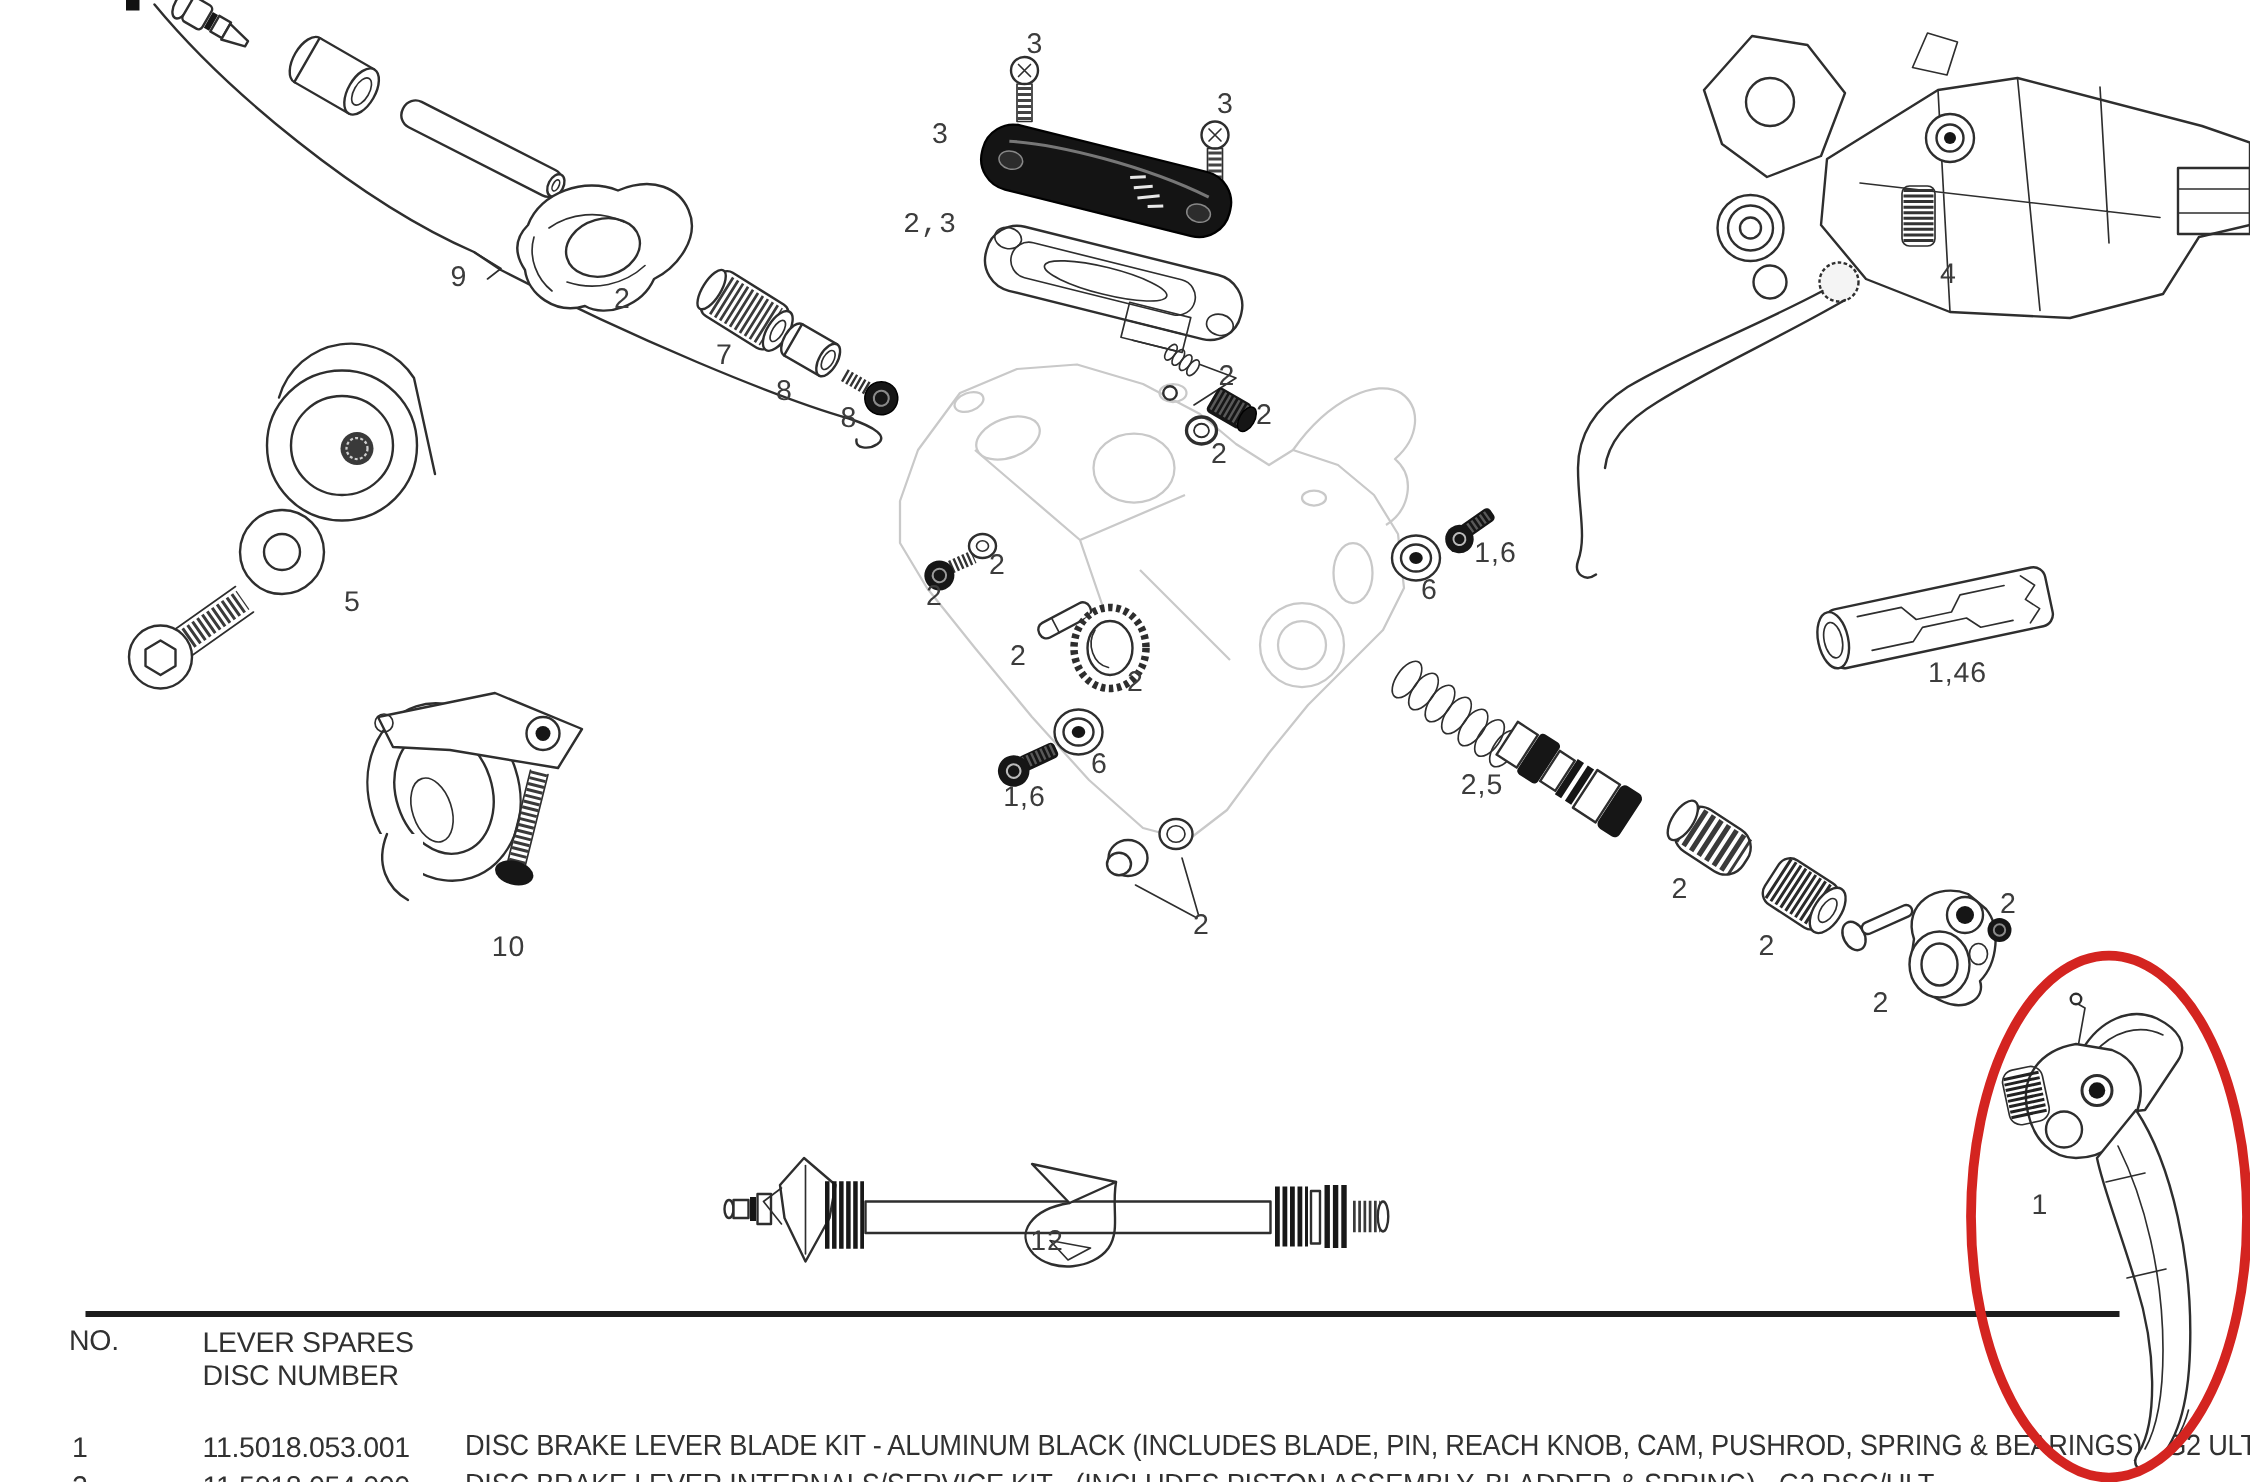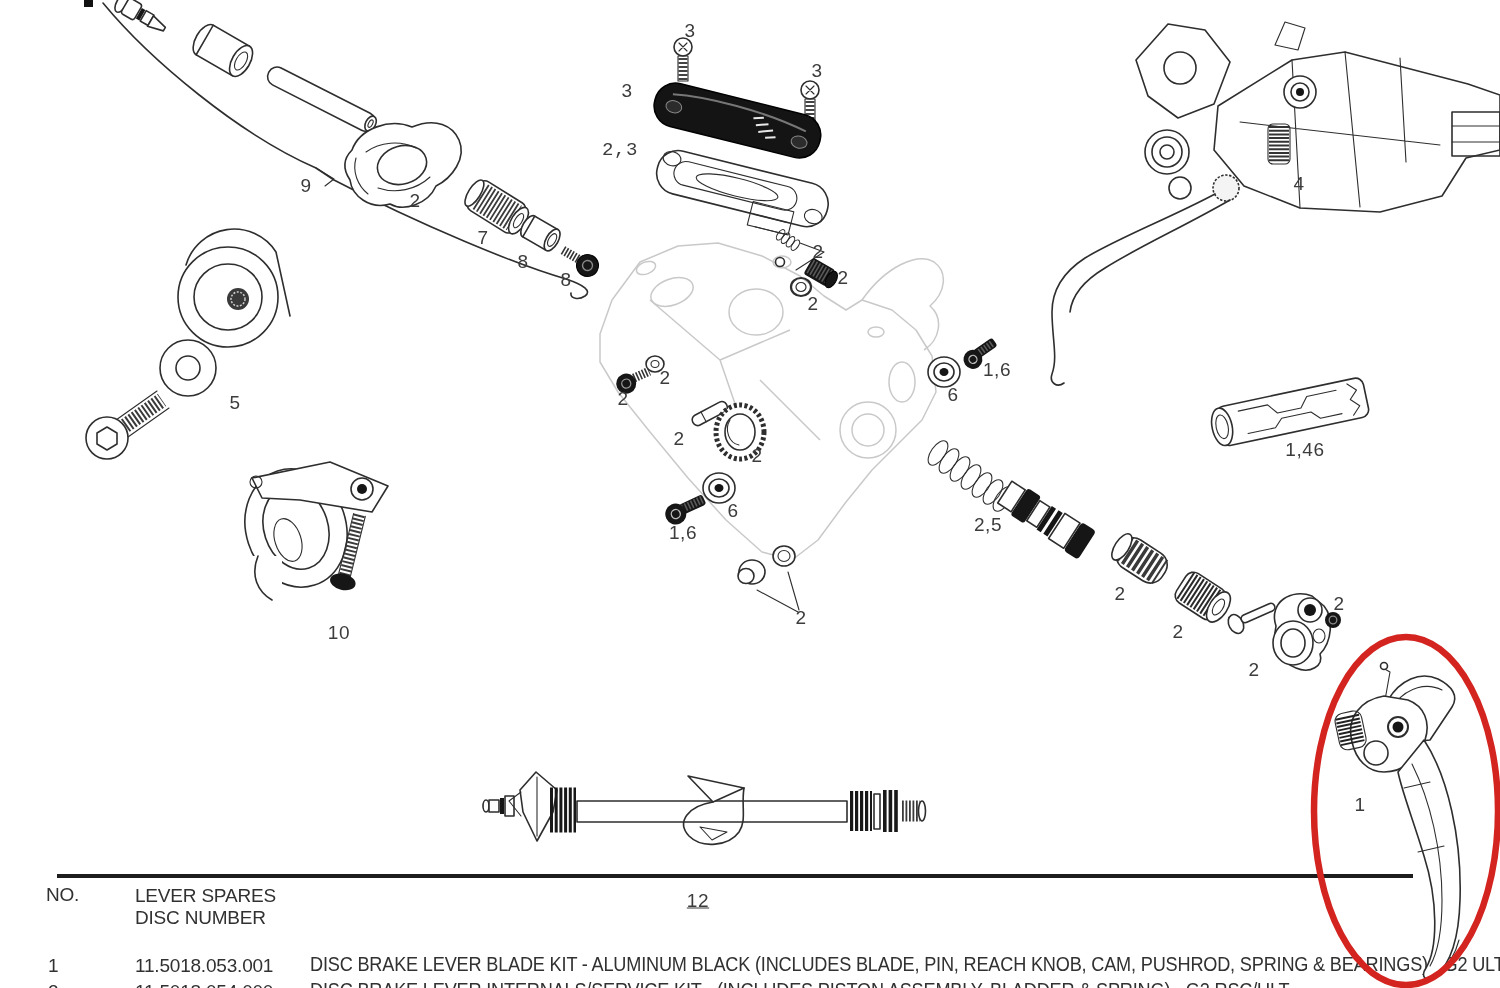--- a/index.html
+++ b/index.html
@@ -388,18 +388,18 @@
       <div class="plabel" style="left: 801px; top: 617px;">2</div>
       <div class="plabel" style="left: 953px; top: 394px;">6</div>
       <div class="plabel" style="left: 997px; top: 369px;">1,6</div>
       <div class="plabel" style="left: 988px; top: 524px; text-align: right;">2,5</div>
       <div class="plabel" style="left: 1120px; top: 593px;">2</div>
       <div class="plabel" style="left: 1178px; top: 631px;">2</div>
       <div class="plabel" style="left: 1254px; top: 669px;">2</div>
       <div class="plabel" style="left: 1339px; top: 603px;">2</div>
       <div class="plabel" style="left: 1305px; top: 449px;">1,46</div>
       <div class="plabel" style="left: 1299px; top: 183px;">4</div>
-      <div class="plabel" style="left: 698px; top: 900px; text-decoration: underline;">12</div>
+      <div class="plabel" style="left: 698px; top: 828px;">12</div>
       <div class="plabel" style="left: 235px; top: 402px;">5</div>
       <div class="plabel" style="left: 303px; top: 632px; margin-left: 36px;">10</div>
       <div class="plabel" style="left: 1360px; top: 804px;">1</div>
     </div>
 </div>
 
 </body></html>

